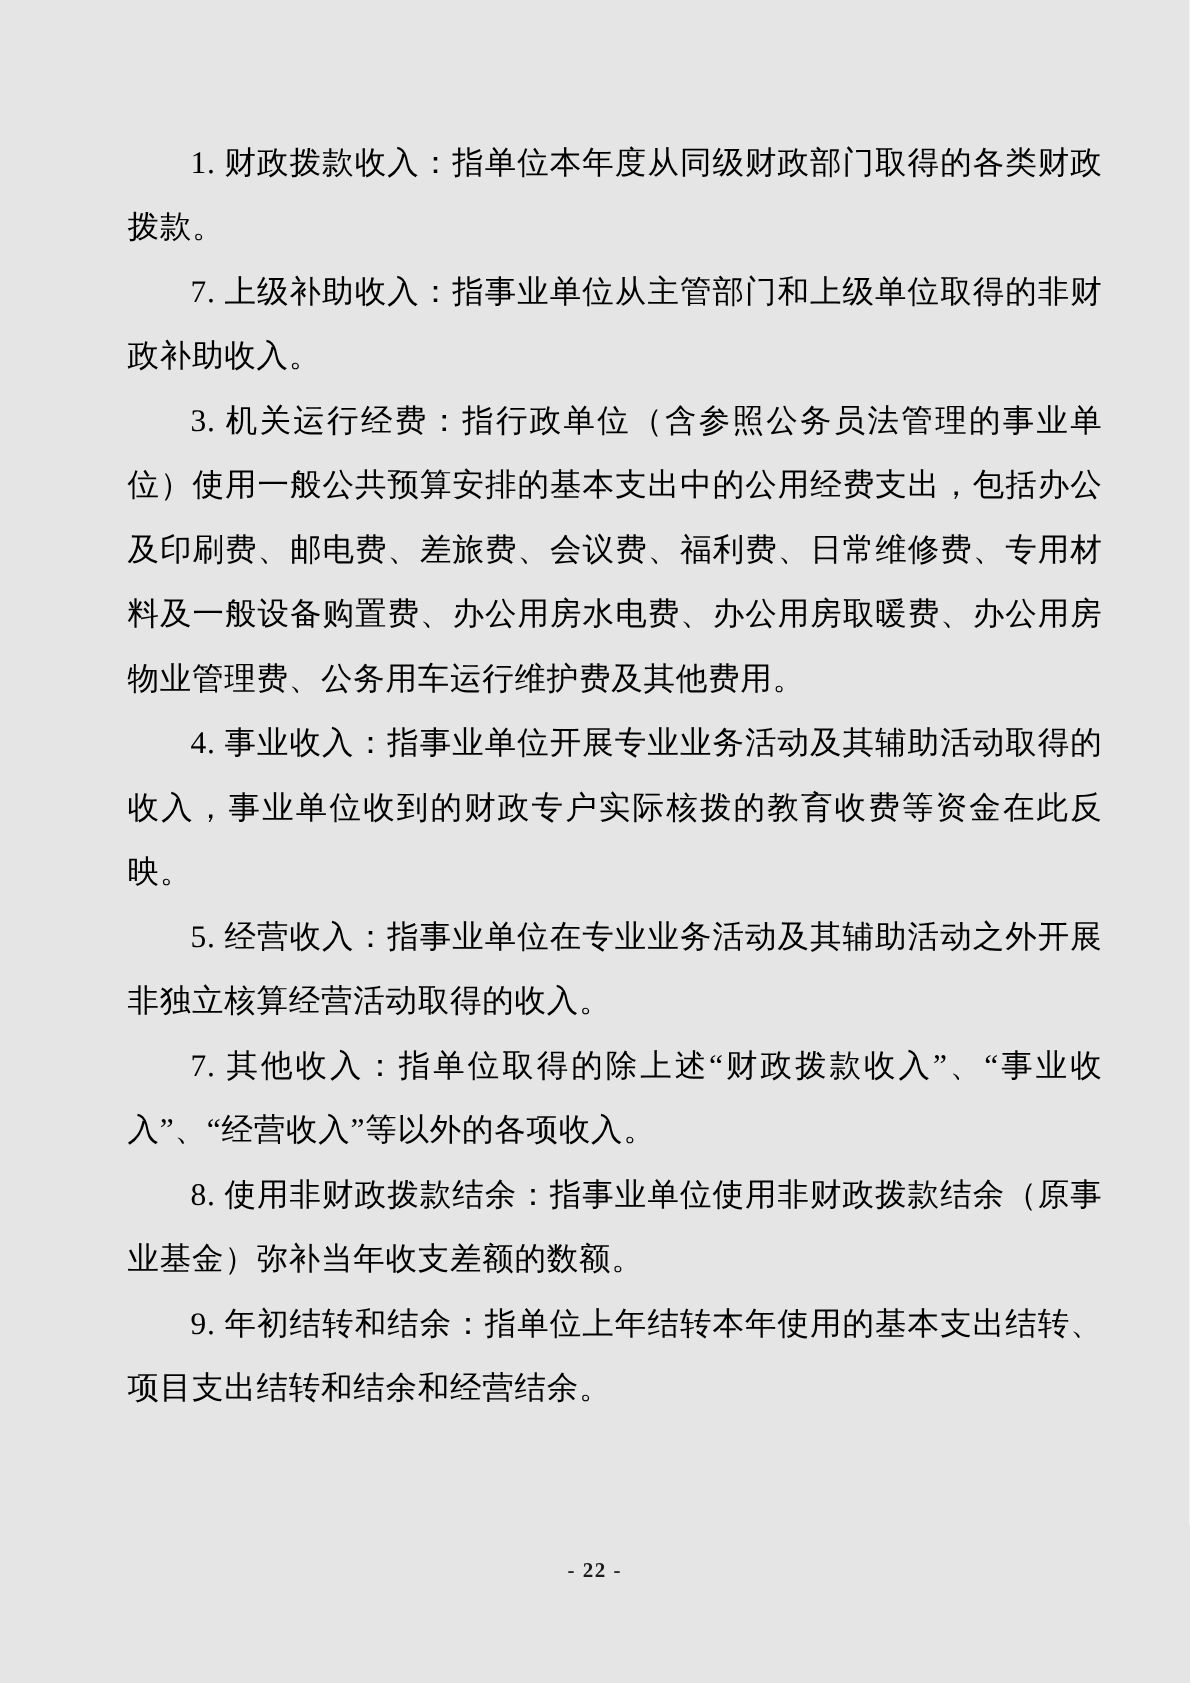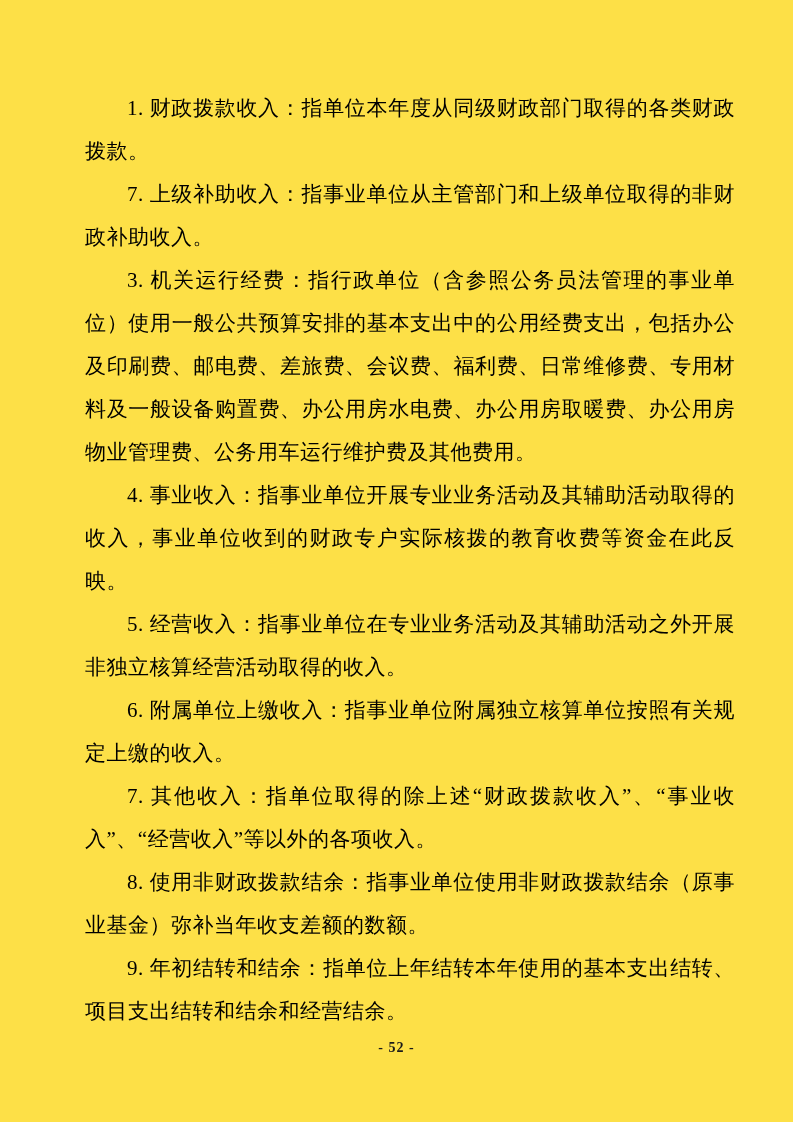--- a/index.html
+++ b/index.html
@@ -4,21 +4,21 @@
 <style>
   html, body {
     margin: 0;
     padding: 0;
     background: #ffffff;
   }
   .page {
     position: relative;
     width: 793px;
     height: 1122px;
-    background: #fde047;
+    background: #e5e5e5;
     overflow: hidden;
     font-family: "Liberation Serif", "DejaVu Serif", serif;
     color: #000000;
   }
   .content {
     position: absolute;
     left: 85px;
     top: 87px;
     width: 650px;
   }
@@ -50,21 +50,20 @@
 </head>
 <body>
 
 <div class="page">
   <div class="content">
     <p class="para">1. 财政拨款收入：指单位本年度从同级财政部门取得的各类财政拨款。</p>
     <p class="para">7. 上级补助收入：指事业单位从主管部门和上级单位取得的非财政补助收入。</p>
     <p class="para">3. 机关运行经费：指行政单位（含参照公务员法管理的事业单位）使用一般公共预算安排的基本支出中的公用经费支出，包括办公及印刷费、邮电费、差旅费、会议费、福利费、日常维修费、专用材料及一般设备购置费、办公用房水电费、办公用房取暖费、办公用房物业管理费、公务用车运行维护费及其他费用。</p>
     <p class="para">4. 事业收入：指事业单位开展专业业务活动及其辅助活动取得的收入，事业单位收到的财政专户实际核拨的教育收费等资金在此反映。</p>
     <p class="para">5. 经营收入：指事业单位在专业业务活动及其辅助活动之外开展非独立核算经营活动取得的收入。</p>
-    <p class="para">6. 附属单位上缴收入：指事业单位附属独立核算单位按照有关规定上缴的收入。</p>
     <p class="para">7. 其他收入：指单位取得的除上述“财政拨款收入”、“事业收入”、“经营收入”等以外的各项收入。</p>
     <p class="para">8. 使用非财政拨款结余：指事业单位使用非财政拨款结余（原事业基金）弥补当年收支差额的数额。</p>
     <p class="para">9. 年初结转和结余：指单位上年结转本年使用的基本支出结转、项目支出结转和结余和经营结余。</p>
   </div>
   <div class="page-footer">
-    <span class="page-number">- 52 -</span>
+    <span class="page-number">- 22 -</span>
   </div>
 </div>
 
 </body></html>

